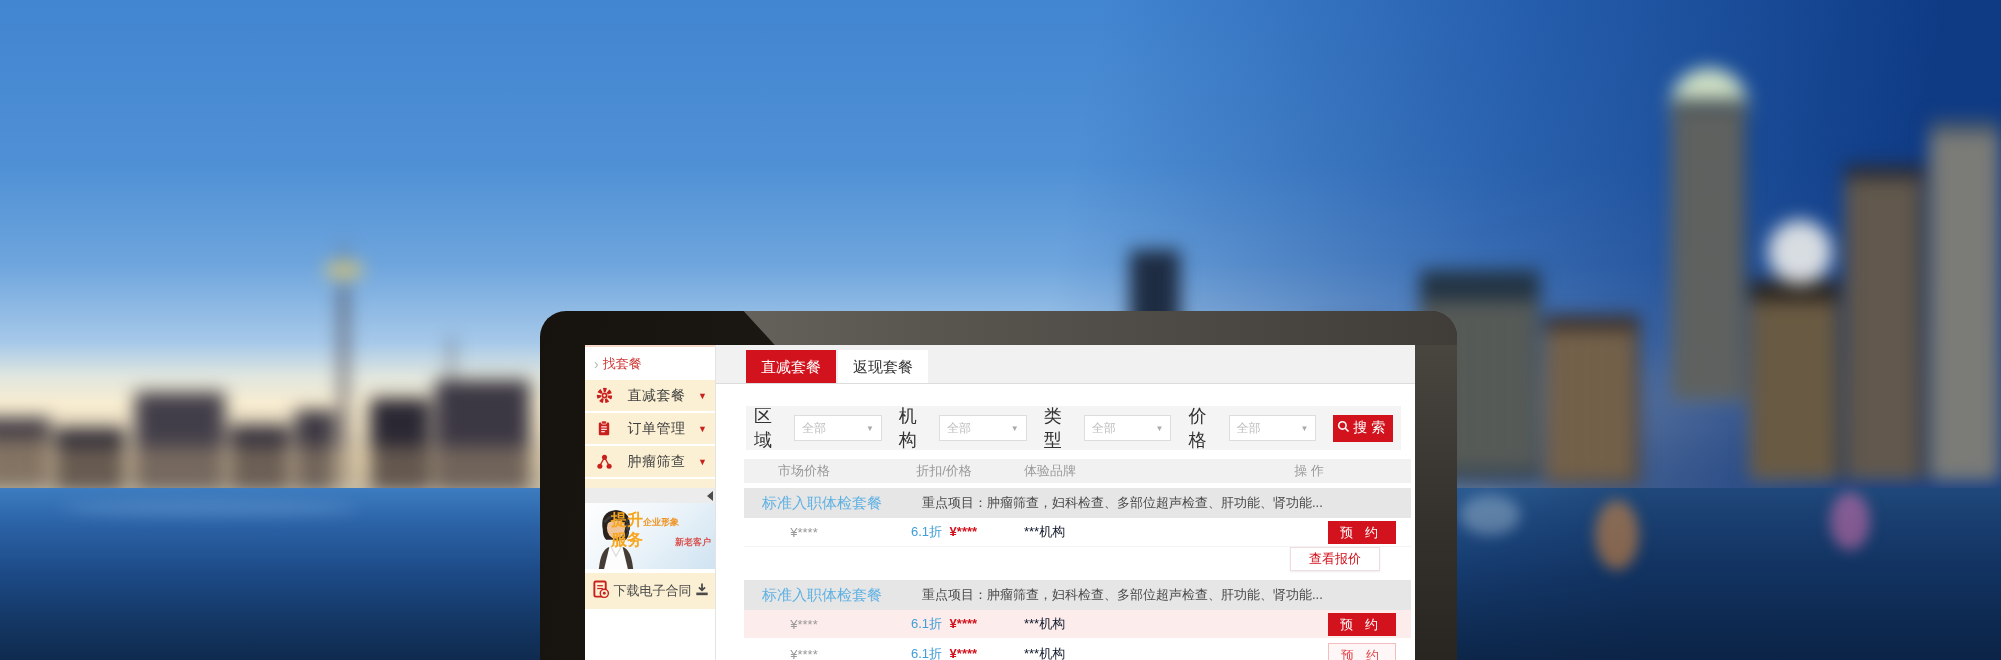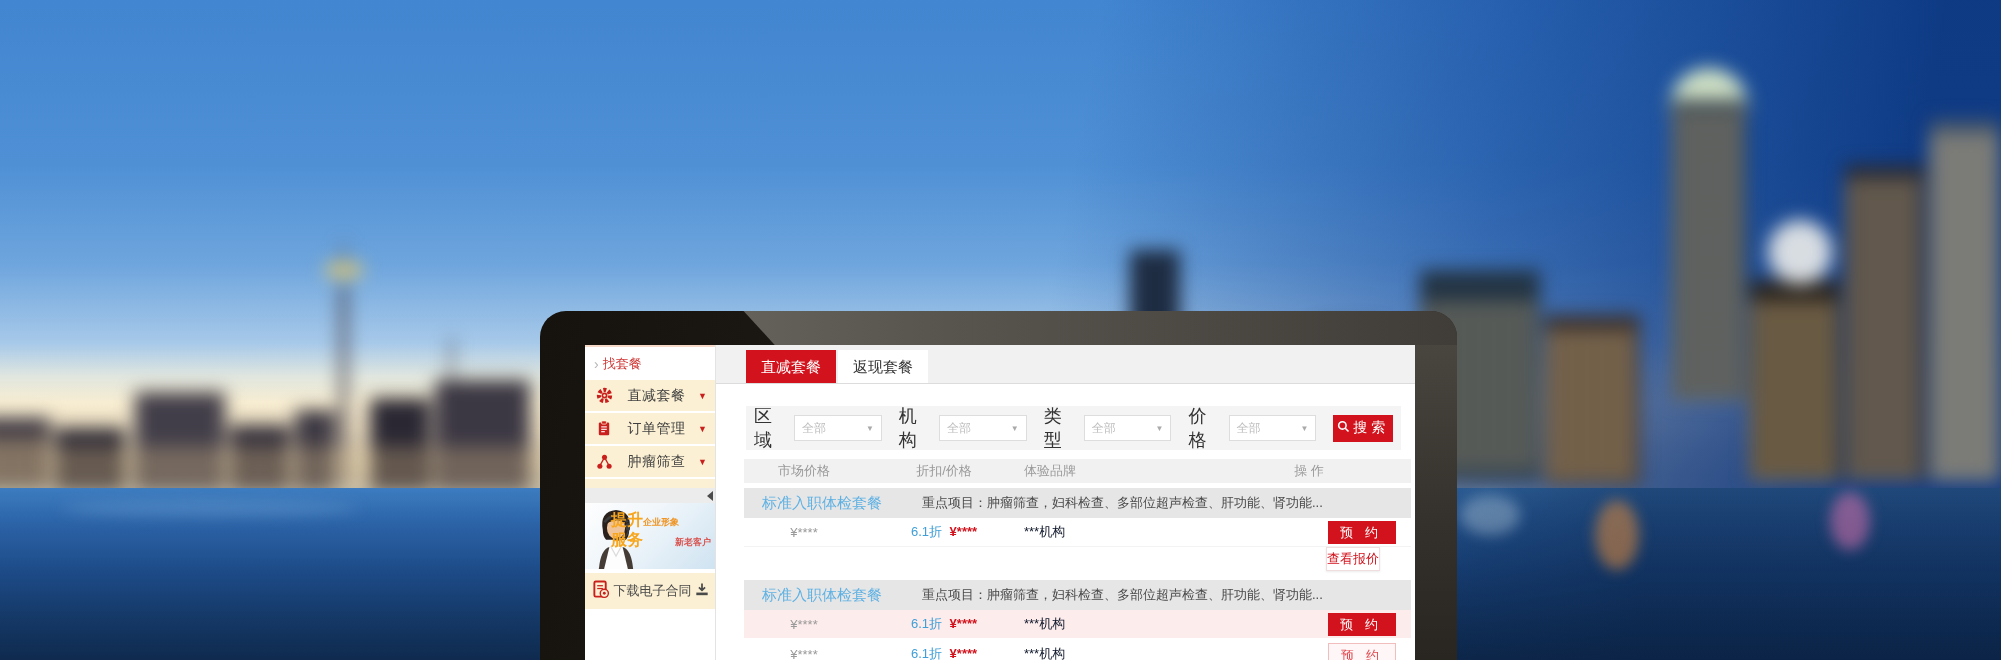--- a/index.html
+++ b/index.html
@@ -84,21 +84,21 @@
   .v-market{color:#999;}
   .v-brand{color:#0f172a;}
   .v-disc{color:#3f9fd8;}
   .v-price{color:#d2121c;font-weight:bold;margin-left:4px;}
   .cell-op{flex:1;display:flex;justify-content:flex-end;padding-right:15px;position:relative;}
   .btn-book{width:68px;height:23px;line-height:23px;text-align:left;font-size:13px;
     letter-spacing:12px;text-indent:12px;cursor:pointer;}
   .btn-book.solid{background:#d2121c;color:#fff;}
   .btn-book.outline{background:#fff7f7;color:#e0484f;border:1px solid #f2bdbd;box-sizing:border-box;}
   .popup-quote{position:absolute;top:26px;right:31px;background:#fff;border:1px solid #f0dede;
-    padding:2px 0;color:#d2121c;font-size:13px;z-index:6;box-shadow:0 1px 2px rgba(0,0,0,.08);cursor:pointer;}
+    padding:2px 18px;color:#d2121c;font-size:13px;z-index:6;box-shadow:0 1px 2px rgba(0,0,0,.08);cursor:pointer;}
 </style>
 </head>
 <body>
 
 <div class="sky"></div>
 
 <div class="blurwrap">
 
   <div class="b" style="left:0;top:438px;width:70px;height:70px;background:#3a3642;"></div>
   <div class="b lights" style="left:0;top:455px;width:70px;height:50px;opacity:.9;"></div>

